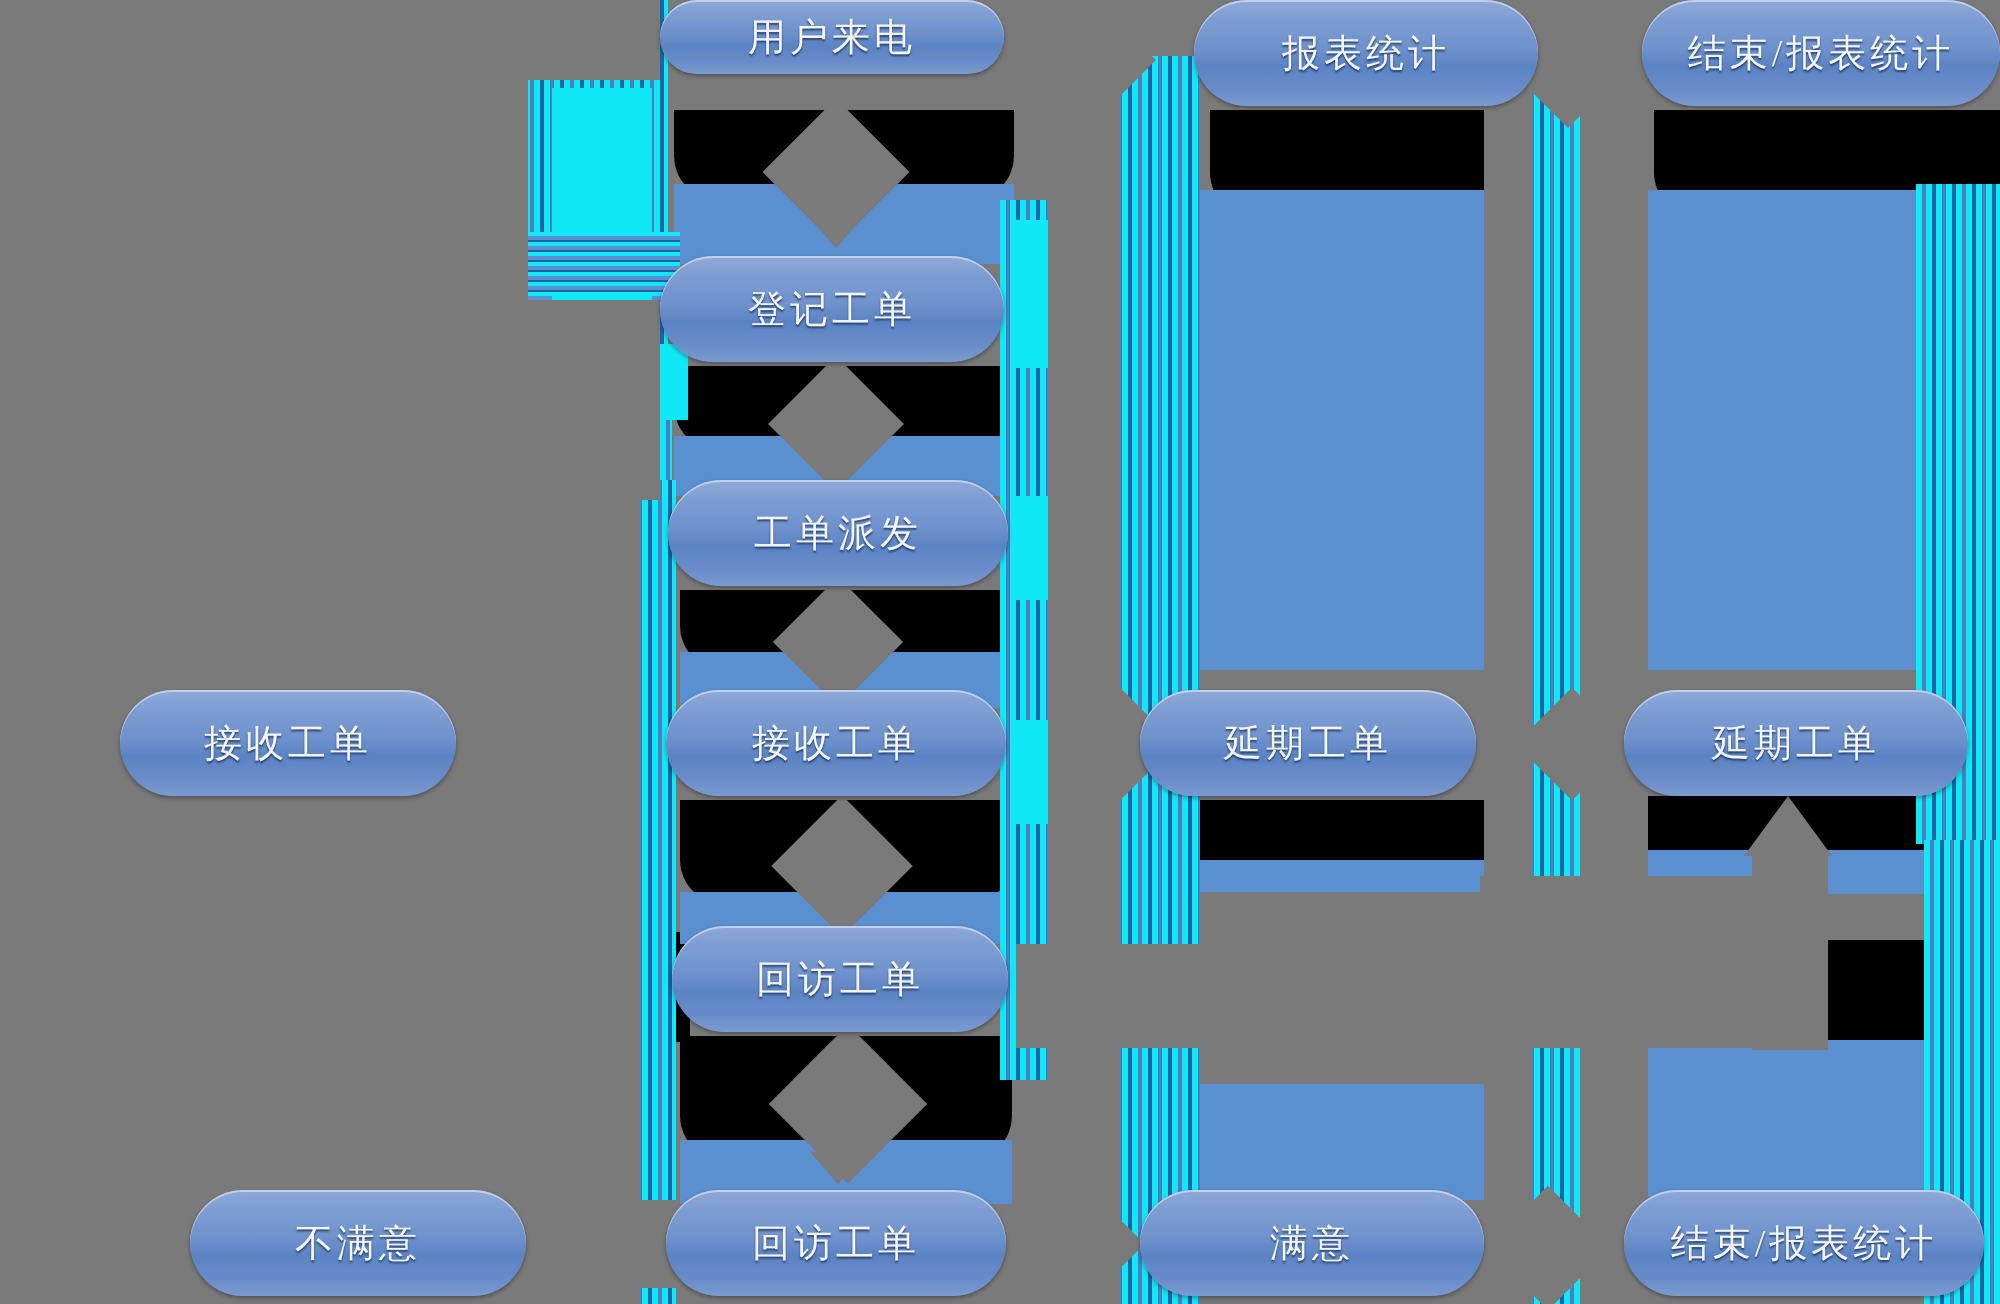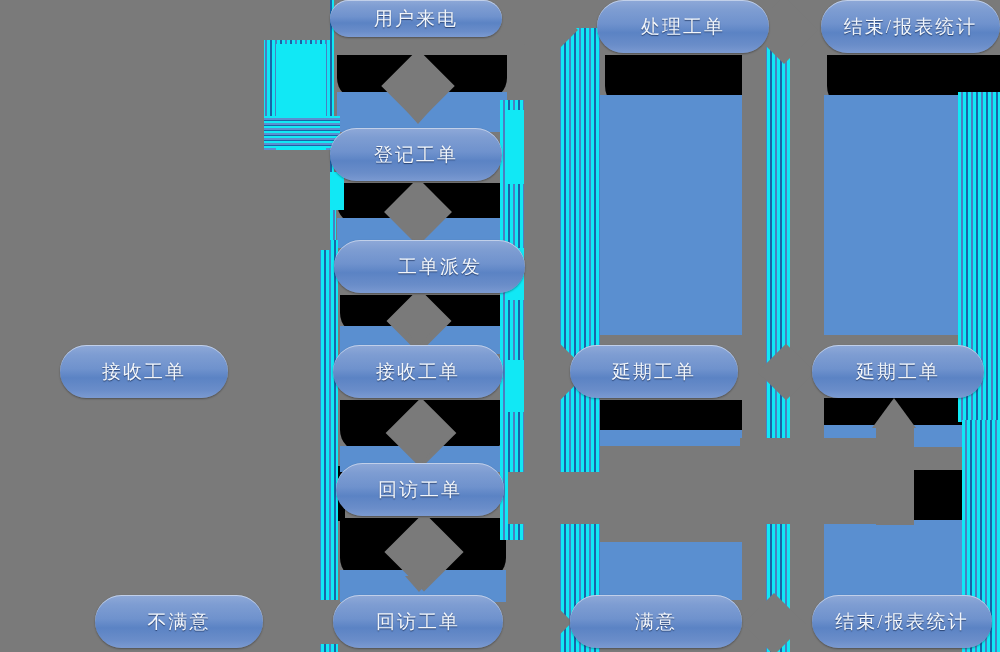--- a/index.html
+++ b/index.html
@@ -178,32 +178,32 @@
   <div class="diamond" style="left:752px;top:602px;width:44px;height:44px;"></div>
 
   <div class="diamond" style="left:520px;top:6px;width:48px;height:48px;"></div>
   <div class="diamond" style="left:760px;top:6px;width:48px;height:48px;"></div>
 
   <div class="node" style="left:330px;top:0;width:172px;height:37px;">
     <span>用户来电</span>
   </div>
 
   <div class="node" style="left:597px;top:0;width:172px;height:53px;">
-    <span>处理工单</span>
+    <span>报表统计</span>
   </div>
 
   <div class="node" style="left:821px;top:0;width:179px;height:53px;">
     <span>结束/报表统计</span>
   </div>
 
   <div class="node" style="left:330px;top:128px;width:172px;height:53px;">
     <span>登记工单</span>
   </div>
 
-  <div class="node" style="left:334px;top:240px;width:170px;height:53px;padding-left:21px;">
+  <div class="node" style="left:334px;top:240px;width:170px;height:53px;">
     <span>工单派发</span>
   </div>
 
   <div class="node" style="left:60px;top:345px;width:168px;height:53px;">
     <span>接收工单</span>
   </div>
 
   <div class="node" style="left:333px;top:345px;width:170px;height:53px;">
     <span>接收工单</span>
   </div>

